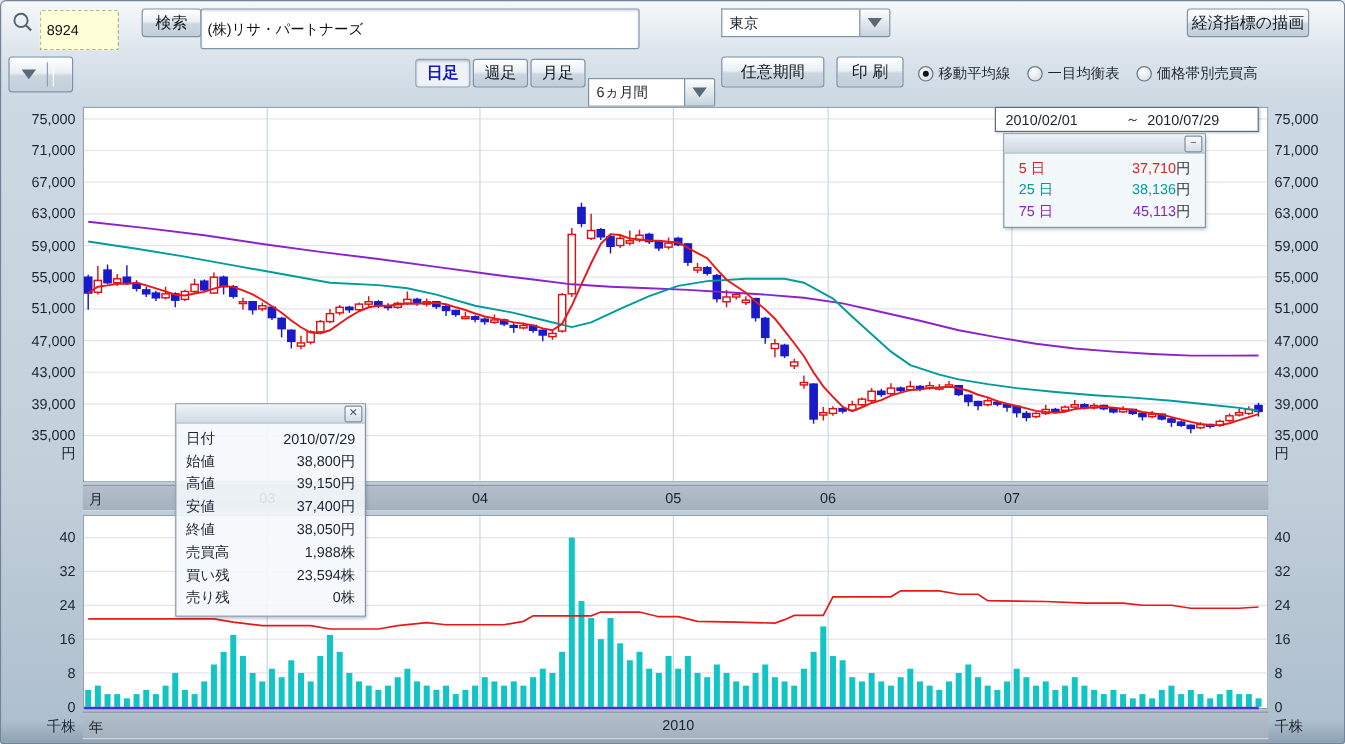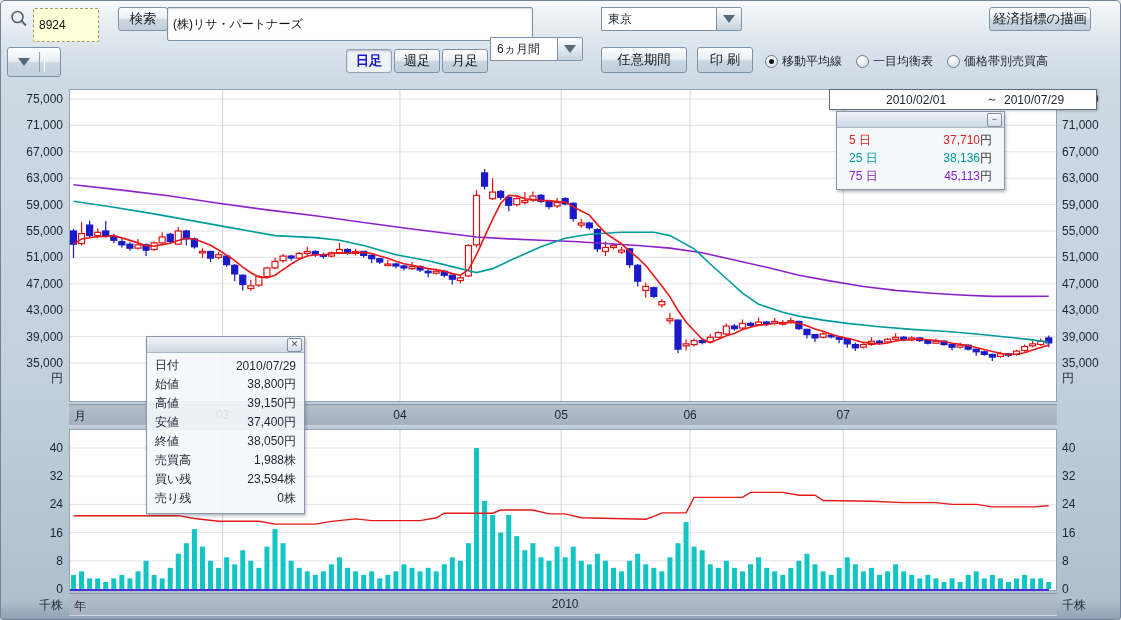--- a/index.html
+++ b/index.html
@@ -63,21 +63,21 @@
 
   <div class="abs btn" style="left:6px;top:46px;width:42px;height:28px;justify-content:flex-start;padding-left:10px;">
     <span class="tri"></span>
     <span style="margin-left:9px;width:4px;height:20px;border-left:1px solid #8fa0b0;border-right:1px solid #fff;"></span>
   </div>
   <div class="abs" id="tabs" style="left:345px;top:48px;display:flex;gap:2px;">
       <button class="btn tab sel">日足</button>
       <button class="btn tab">週足</button>
       <button class="btn tab">月足</button>
     </div>
-  <div class="abs combo" style="left:489px;top:36px;width:93px;height:24px;">
+  <div class="abs combo" style="left:489px;top:64px;width:106px;height:24px;">
     <div class="val">6ヵ月間</div>
     <div class="arrowbtn">
         <span class="tri"></span>
       </div>
   </div>
   <button class="abs btn" style="left:600px;top:46px;width:86px;height:26px;">任意期間</button>
   <button class="abs btn" style="left:696px;top:46px;width:56px;height:26px;">印 刷</button>
   <div class="abs" id="radios" style="left:764px;top:52px;display:flex;gap:14px;align-items:center;">
       <div class="radio sel">
         <span class="rdot"></span>
@@ -541,21 +541,21 @@
       <rect x="1028.64" y="342.86" width="6" height="1.9800000000000182" fill="#ffffff" stroke="#dd1111" stroke-width="1.2"></rect>
       <line x1="1039.7" y1="337.58000000000004" x2="1039.7" y2="344.84000000000003" stroke="#dd1111" stroke-width="1.2"></line>
       <rect x="1036.7" y="340.22" width="6" height="3.2999999999999545" fill="#ffffff" stroke="#dd1111" stroke-width="1.2"></rect>
       <line x1="1047.7600000000002" y1="334.61" x2="1047.7600000000002" y2="346.15999999999997" stroke="#1a1ac8" stroke-width="1.2"></line>
       <rect x="1044.7600000000002" y="336.91999999999996" width="6" height="4.9500000000000455" fill="#1a1ac8" stroke="#1a1ac8" stroke-width="1.2"></rect>
       <polyline points="72.5,183.8 120.86,189.07999999999998 169.22,195.01999999999998 217.58,202.28 265.94,208.88 314.3,214.82 362.66,221.42000000000002 411.02000000000004,228.02 443.26000000000005,231.98 475.5,235.94 507.74,237.92 539.98,239.24 572.22,240.56 604.46,242.54 636.7,244.52 668.94,247.16 701.1800000000001,251.78 733.4200000000001,259.03999999999996 765.6600000000001,266.3 797.9000000000001,274.22 830.1400000000001,280.15999999999997 862.38,285.44 894.62,289.4 926.86,292.03999999999996 959.1,294.02 991.34,295.34000000000003 1023.58,295.34000000000003 1047.7600000000002,295.25419999999997" fill="none" stroke="#8c22cc" stroke-width="1.6"></polyline>
       <polyline points="72.5,200.3 112.80000000000001,206.24 153.10000000000002,212.84 193.4,220.1 233.70000000000002,227.36 274,234.62 314.3,236.6 338.48,239.24 362.66,244.52 394.90000000000003,253.76 427.14000000000004,259.7 451.32000000000005,265.64 475.5,271.58000000000004 491.62,267.62 515.8,256.4 539.98,245.84 564.1600000000001,237.26 588.34,233.3 620.58,231.32 652.82,231.32 668.94,234.62 693.12,247.82 709.24,263 725.36,277.52 741.48,292.03999999999996 757.6,303.26 781.7800000000001,311.18 797.9000000000001,315.14 822.08,319.1 846.26,322.4 878.5,325.7 910.74,328.34000000000003 942.98,330.32 975.22,332.96000000000004 1007.46,336.26 1031.64,338.9 1047.7600000000002,341.30240000000003" fill="none" stroke="#009b9b" stroke-width="1.6"></polyline>
       <polyline points="72.5,243.2 80.56,237.92 88.62,236.82000000000002 96.68,235.445 104.74000000000001,235.412 112.80000000000001,234.62 120.86,236.864 128.92000000000002,239.372 136.98000000000002,241.88 145.04000000000002,244.652 153.10000000000002,245.18 161.16000000000003,243.596 169.22,242.276 177.28,239.504 185.34,237.26 193.4,238.052 201.46,240.956 209.52,244.256 217.58,249.008 225.64000000000001,254.156 233.70000000000002,259.568 241.76000000000002,266.168 249.82000000000002,271.712 257.88,276.068 265.94,276.728 274,274.22 282.06,268.544 290.12,263 298.18,258.38 306.24,255.08 314.3,253.76 322.36,253.76 330.42,252.704 338.48,251.912 346.54,252.176 354.6,251.516 362.66,251.384 370.72,252.572 378.78000000000003,255.08 386.84000000000003,257.324 394.90000000000003,260.228 402.96000000000004,262.736 411.02000000000004,264.32 419.08000000000004,265.904 427.14000000000004,267.62 435.20000000000005,268.676 443.26000000000005,270.128 451.32000000000005,272.63599999999997 459.38,274.22 467.44,268.808 475.5,253.628 483.56,235.808 491.62,218.38400000000001 499.68,202.28 507.74,194.228 515.8,194.888 523.86,197.792 531.9200000000001,198.584 539.98,199.376 548.04,199.64 556.1,200.43200000000002 564.1600000000001,201.09199999999998 572.22,205.57999999999998 580.28,209.936 588.34,214.16 596.4,223.4 604.46,232.112 612.52,237.524 620.58,242.936 628.64,250.328 636.7,256.796 644.76,264.584 652.82,274.748 660.88,285.044 668.94,295.868 677,309.464 685.0600000000001,320.948 693.12,329.79200000000003 701.1800000000001,337.976 709.24,341.672 717.3000000000001,338.372 725.36,334.808 733.4200000000001,332.432 741.48,328.60400000000004 749.5400000000001,326.228 757.6,324.116 765.6600000000001,323.72 773.72,322.26800000000003 781.7800000000001,322.13599999999997 789.84,321.212 797.9000000000001,322.53200000000004 805.96,324.644 814.0200000000001,327.94399999999996 822.08,330.188 830.1400000000001,333.356 838.2,335.46799999999996 846.26,337.31600000000003 854.32,339.296 862.38,341.408 870.44,342.332 878.5,342.99199999999996 886.5600000000001,342.068 894.62,339.956 902.6800000000001,339.03200000000004 910.74,338.372 918.8000000000001,337.976 926.86,338.76800000000003 934.9200000000001,339.56 942.98,340.48400000000004 951.0400000000001,342.332 959.1,343.256 967.1600000000001,344.44399999999996 975.22,346.55600000000004 983.2800000000001,348.536 991.34,350.51599999999996 999.4000000000001,352.23199999999997 1007.46,353.41999999999996 1015.5200000000001,353.288 1023.58,351.704 1031.64,349.06399999999996 1039.7,346.55600000000004 1047.7600000000002,344.11400000000003" fill="none" stroke="#e81818" stroke-width="1.6"></polyline>
     </svg>
 
-  <div class="abs" style="left:828px;top:88px;width:218px;height:19px;background:#fff;border:1px solid #5d6d7d;box-shadow:1px 1px 2px rgba(40,60,80,.3);display:flex;align-items:center;padding-left:48px;">
+  <div class="abs" style="left:828px;top:88px;width:218px;height:19px;background:#fff;border:1px solid #5d6d7d;box-shadow:1px 1px 2px rgba(40,60,80,.3);display:flex;align-items:center;">
     <span style="padding-left:8px;width:100px;">2010/02/01</span>
     <span>～</span>
     <span style="padding-left:6px;">2010/07/29</span>
   </div>
 
   <div class="abs panel" style="left:835px;top:110px;width:167px;">
     <div class="phead">
       <div class="winbtn">−</div>
     </div>
     <div id="ma-rows" style="padding:3px 0 4px 0;">

